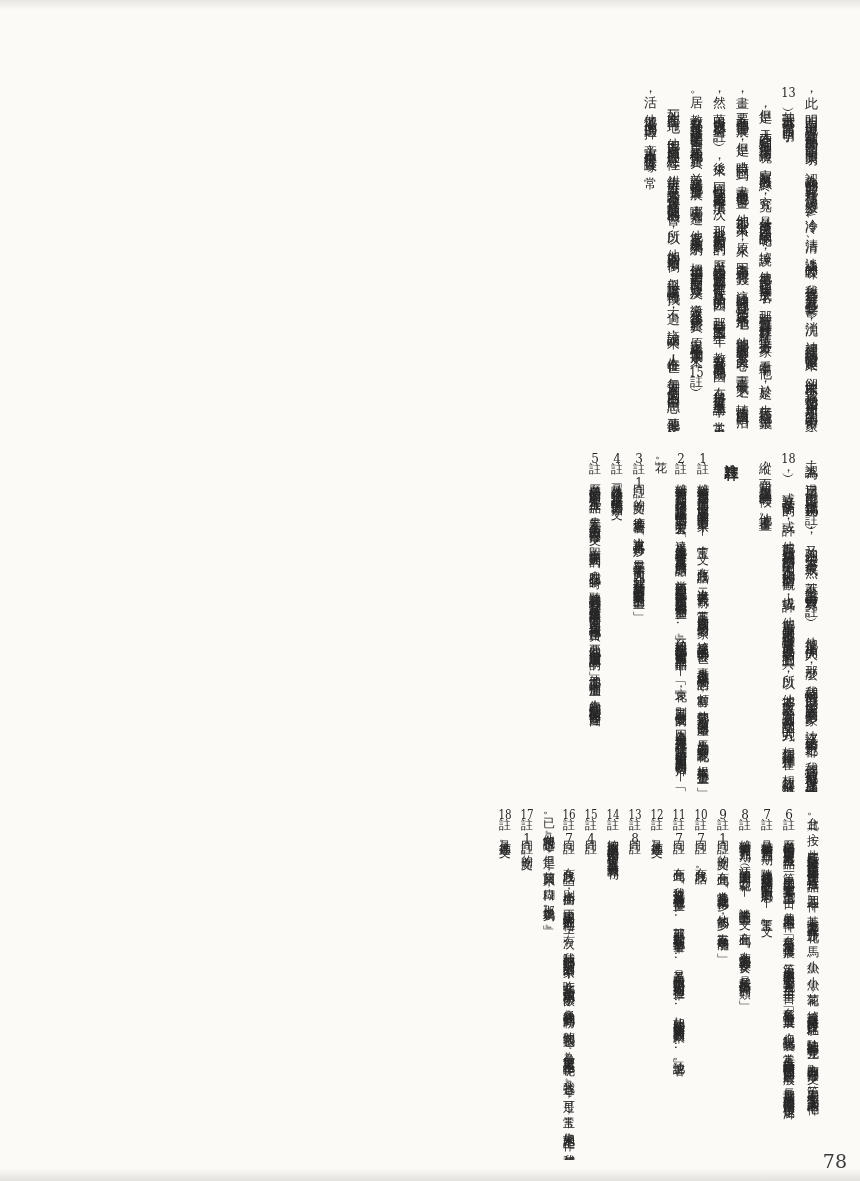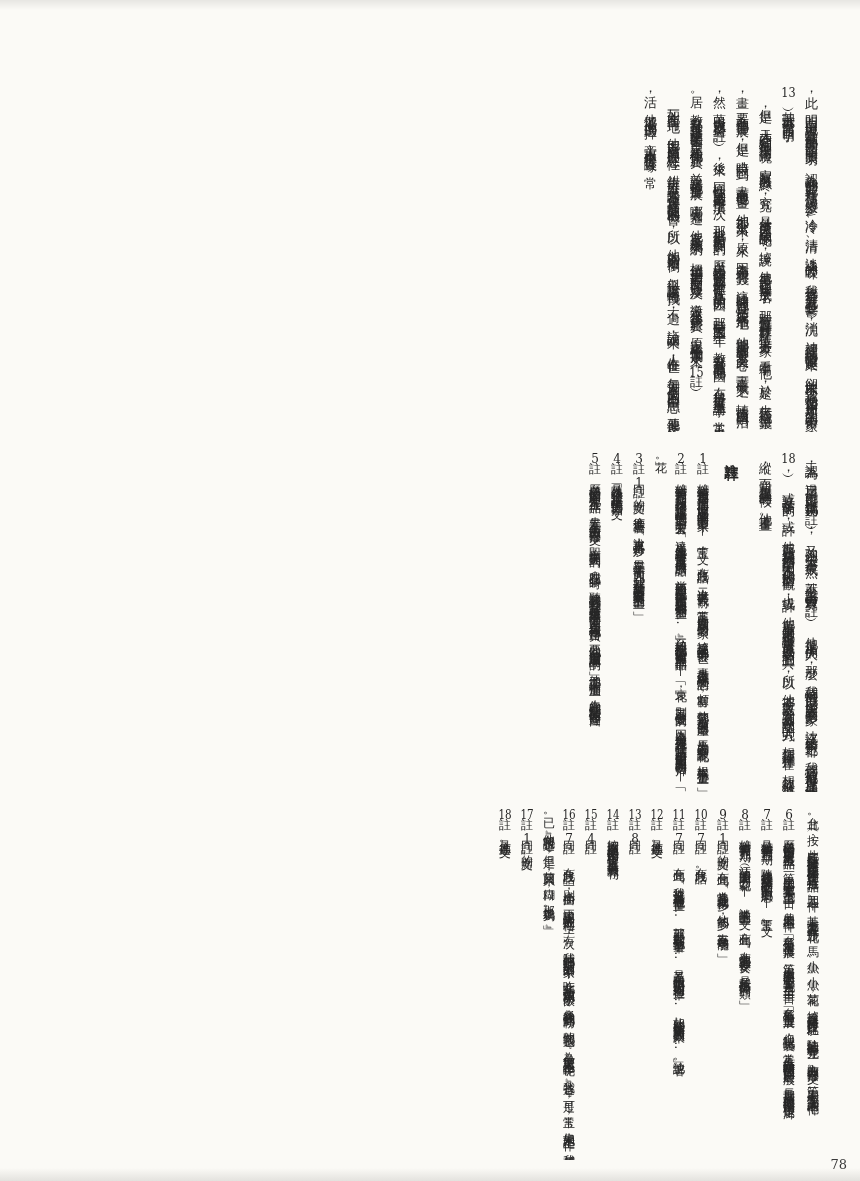--- a/index.html
+++ b/index.html
@@ -32,21 +32,21 @@
   .note { margin-block-end: 2px; }
   .note-label { margin-bottom: 9px; white-space: nowrap; }
   .note-cont { margin-block-end: 4px; }
   .tcu {
     text-combine-upright: all;
     -webkit-text-combine: horizontal;
     letter-spacing: 0;
   }
   .page-number {
     position: absolute; right: 13px; bottom: 9px;
-    writing-mode: horizontal-tb; font-size: 13px; color: #3a3a3a; text-align: center;
+    writing-mode: horizontal-tb; font-size: 19px; color: #3a3a3a; text-align: center;
   }
 </style>
 </head>
 <body>
 
 <div class="page">
 
   <div class="band band-top">
     <p class="para no-indent">此，明明白白地說不喜歡他的畫的江萌（熊秉明），認為他的盆花「有一種淒婉寂寥、冷冷、清清、淡淡的苦味，我覺得看了就有些憂鬱、消沈，神經質地病懨懨起來」，卻照樣不否認「他是個四川才子型的藝術家。」（註<span class="tcu">13</span>）其理亦可不言而自明了。</p>
     <p class="para">但是，天才的結局卻是潦倒落魄、寂寂無名以終。究竟，是什麼原因造成的呢？據說，他早年在巴黎幾乎成名了。那時有位畫商打算捧紅一位東方畫家，看中了他；於是，先付給他一筆錢，要他畫畫，要為他開畫展。但是，時限已到，畫商向他要畫，他卻交不出來。原來，因為手頭有錢，這段時間他竟只忙於花天酒地了，他開畫展的事竟交了白卷。畫商一氣之下，轉捧藤田嗣治，果然，藤田大享盛名（註<span class="tcu">14</span>）。後來，同樣性質的事又再重演了一次。那也就是前面提到的，歷史博物館收藏有四十餘件常玉作品的原因。那時是民國五十一年，教育部有意邀他回國，在台舉行畫展並講學；常玉也表示想來台定居。教育部長黃季陸於是匯了四百美元給他作旅費，並說定替他辦畫展。哪裏知道，他竟恣意地爽約了，把錢挪用去和朋友同遊埃及，導致來台缺少旅費，原定之事整個擱下來。（註<span class="tcu">15</span>）</p>

